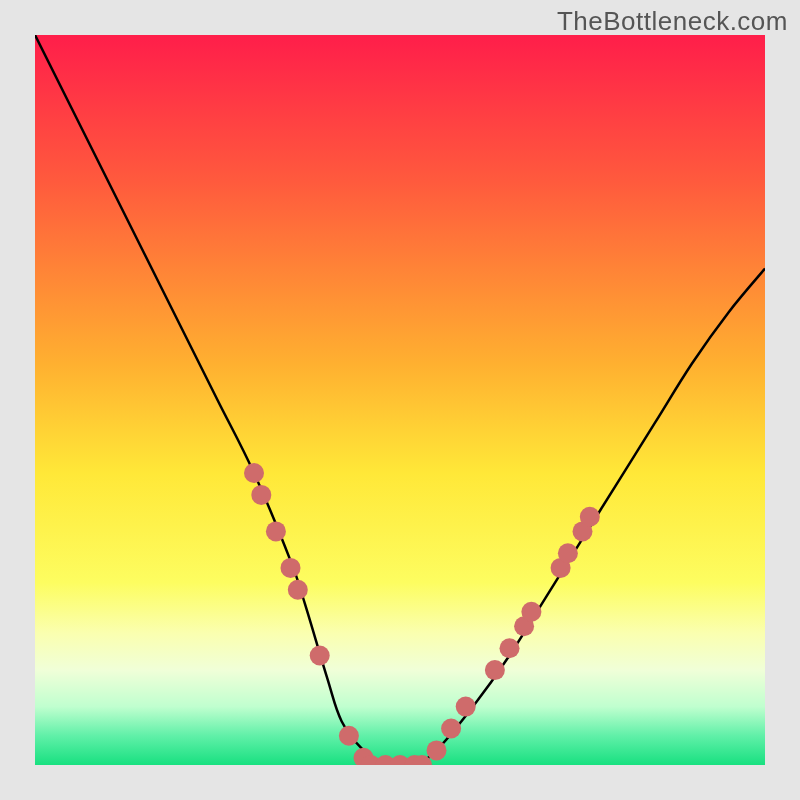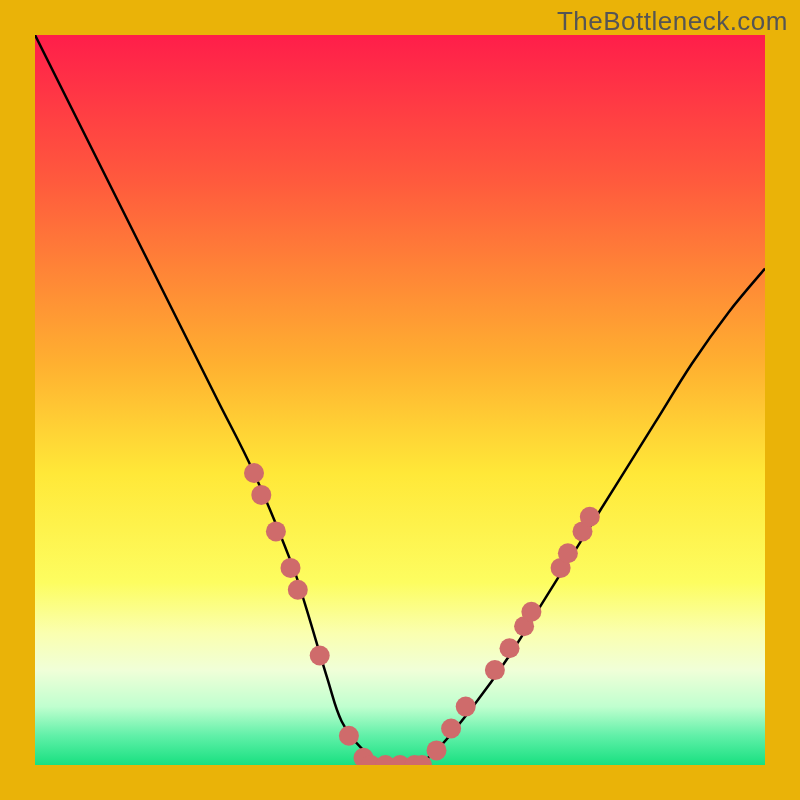--- a/index.html
+++ b/index.html
@@ -6,21 +6,21 @@
     margin: 0;
     padding: 0;
     width: 800px;
     height: 800px;
     overflow: hidden;
     font-family: Arial, sans-serif;
   }
   .outer-frame {
     width: 800px;
     height: 800px;
-    background: #eab308;
+    background: #e5e5e5;
     position: relative;
   }
   .watermark {
     position: absolute;
     top: 6px;
     right: 12px;
     color: #555;
     font-size: 26px;
     font-weight: 500;
     letter-spacing: 0.5px;

